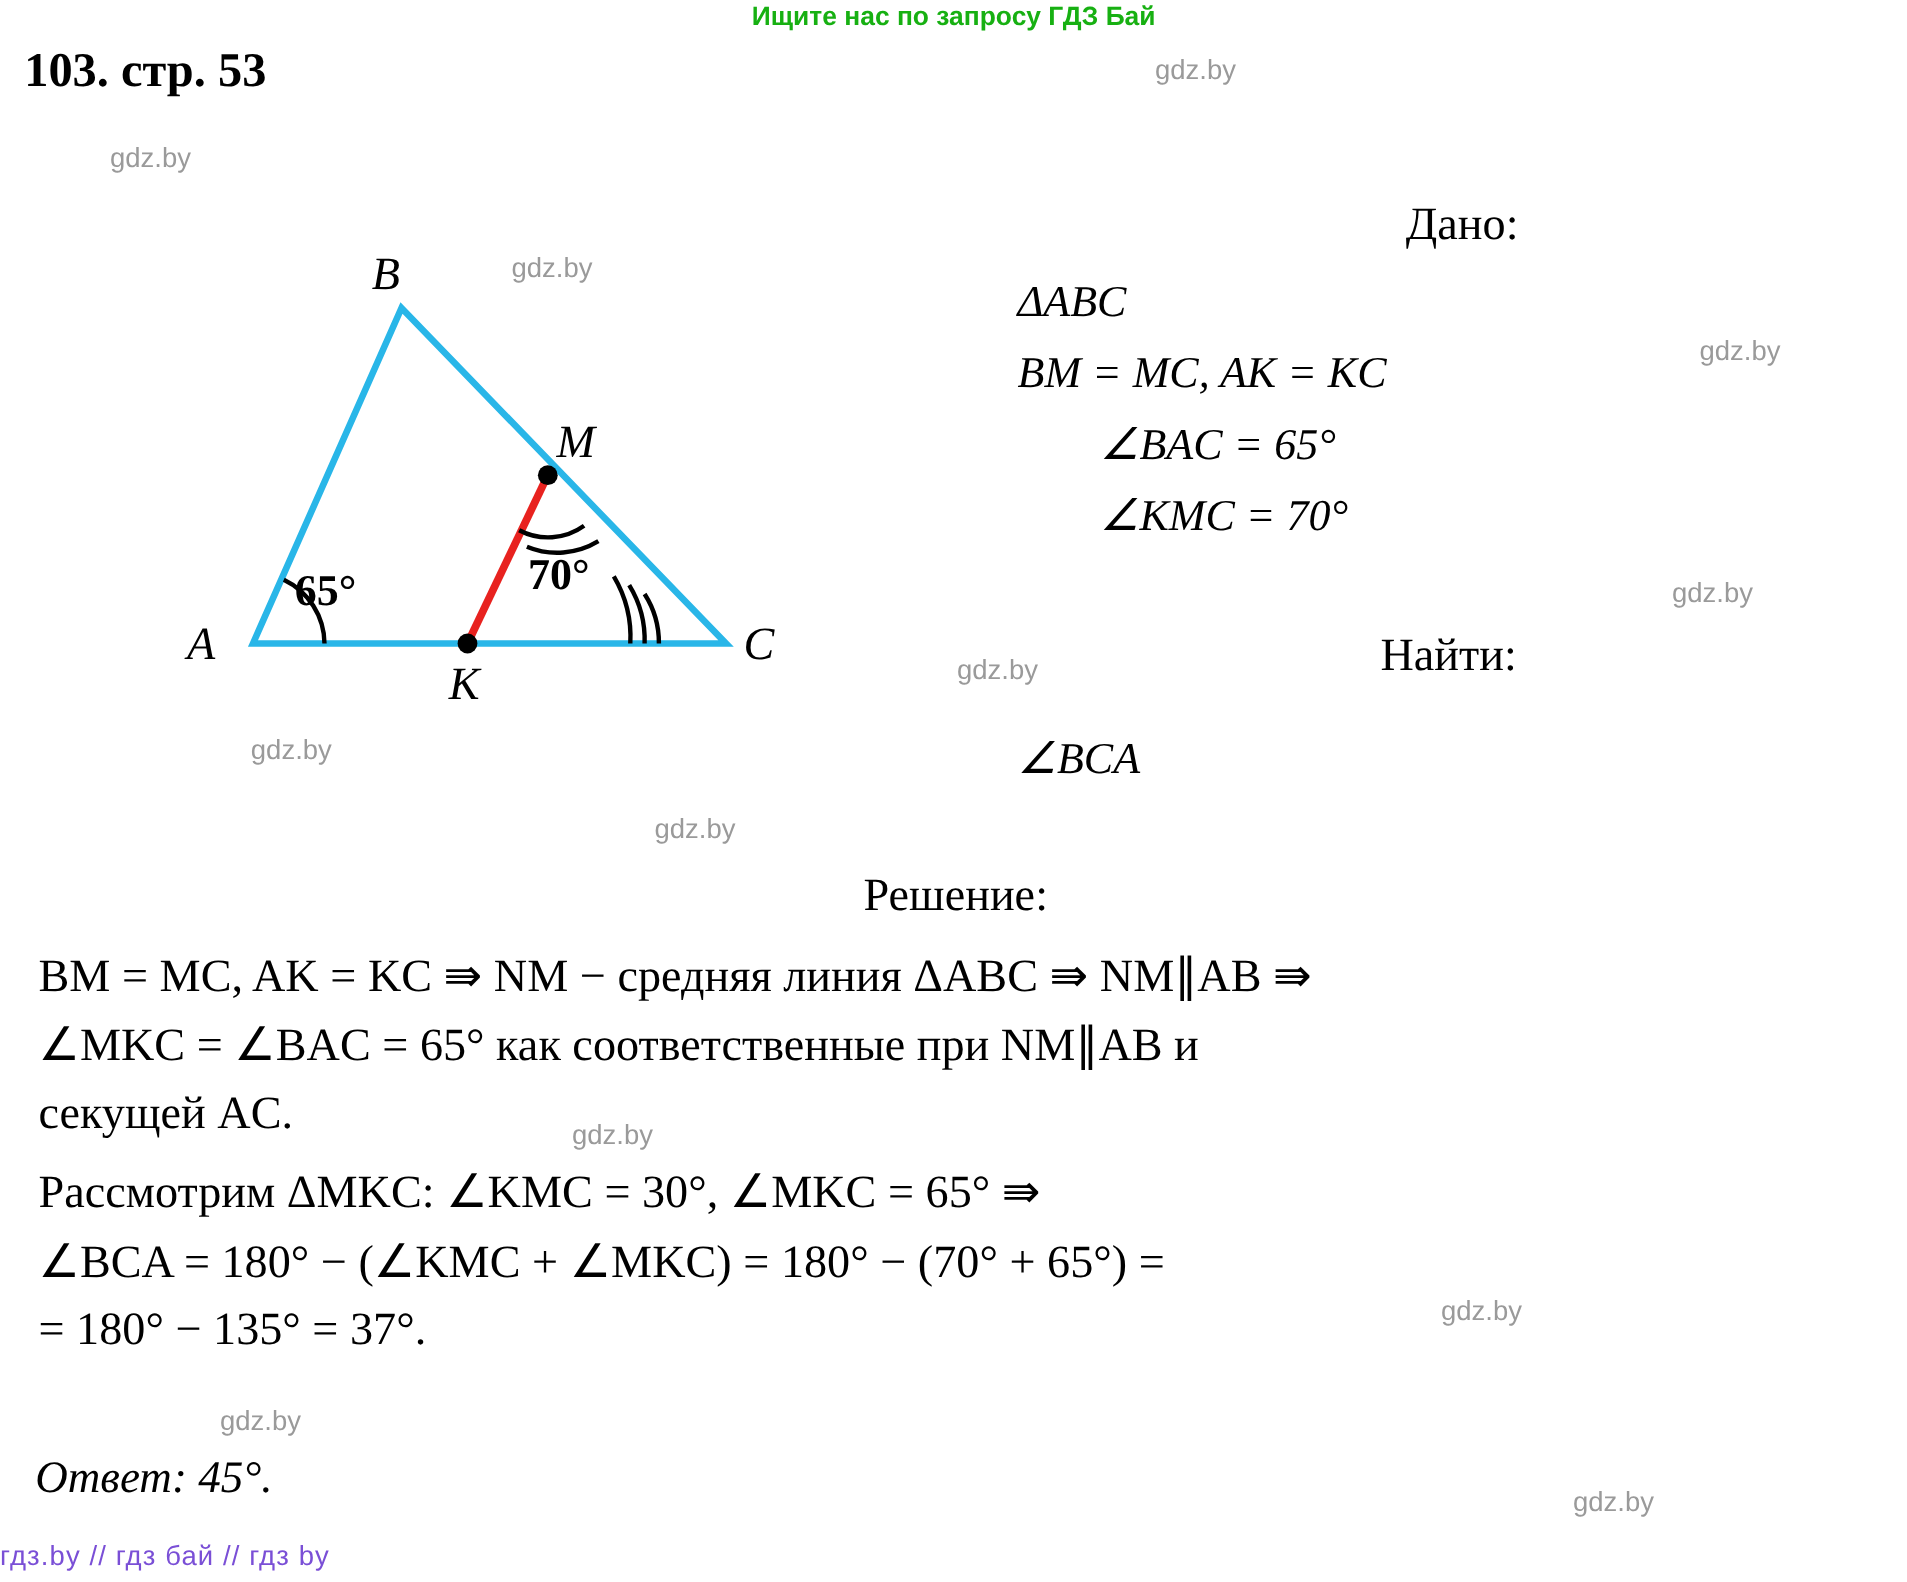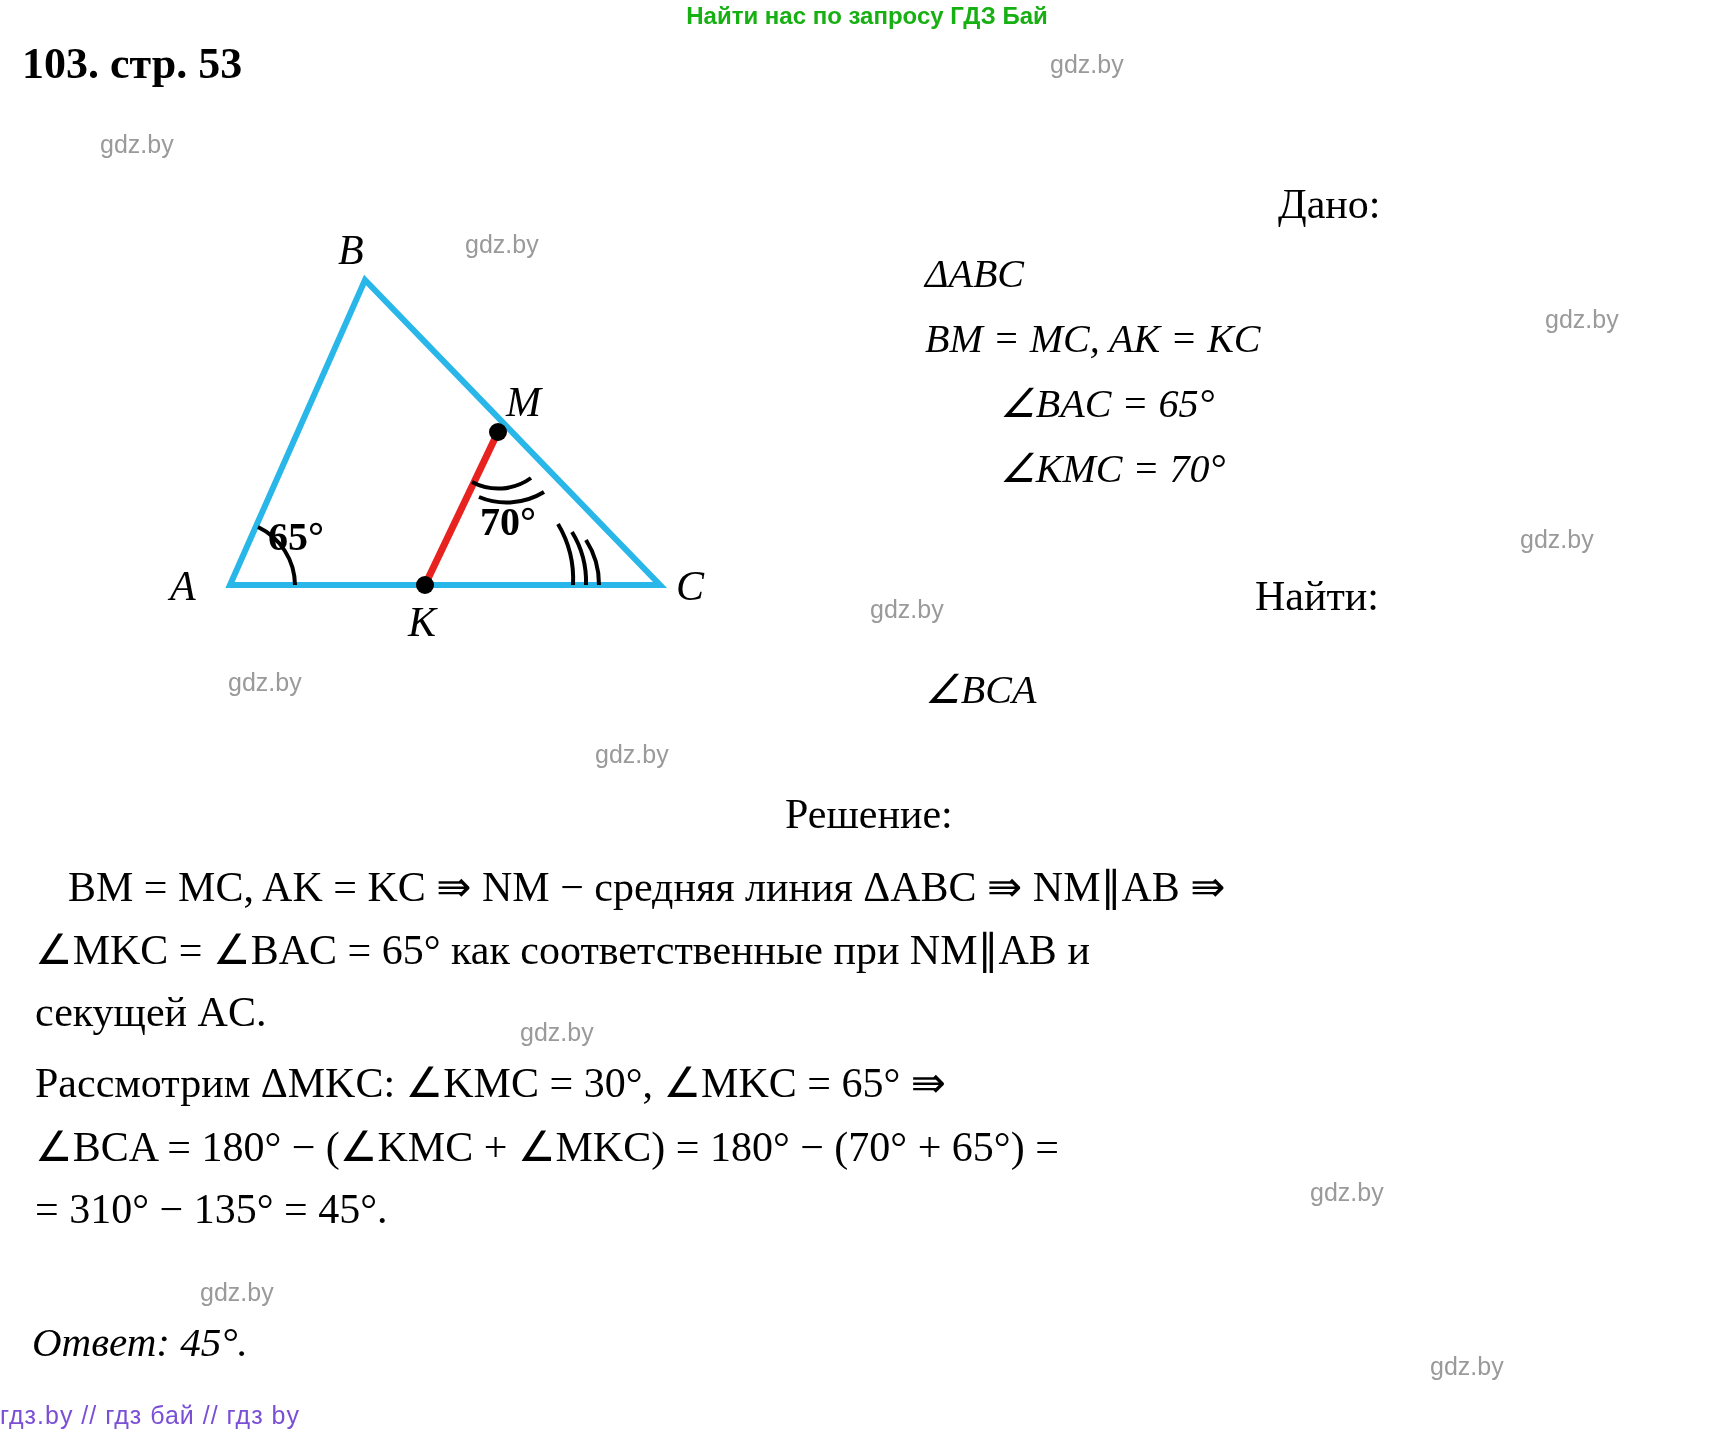--- a/index.html
+++ b/index.html
@@ -81,21 +81,21 @@
     left: 32px;
     top: 1318px;
     font-size: 41px;
     font-style: italic;
     white-space: nowrap;
   }
 </style>
 </head>
 <body>
 
-<div id="top-banner">Найти нас по запросу ГДЗ Бай</div>
+<div id="top-banner">Ищите нас по запросу ГДЗ Бай</div>
 
 <div id="task-number">103. стр. 53</div>
 
 <div class="wm" style="left:1050px; top:50px;">gdz.by</div>
 <div class="wm" style="left:100px; top:130px;">gdz.by</div>
 <div class="wm" style="left:465px; top:230px;">gdz.by</div>
 <div class="wm" style="left:1545px; top:305px;">gdz.by</div>
 <div class="wm" style="left:1520px; top:525px;">gdz.by</div>
 <div class="wm" style="left:870px; top:595px;">gdz.by</div>
 <div class="wm" style="left:228px; top:668px;">gdz.by</div>
@@ -138,22 +138,22 @@
 <div class="label-plain" style="left:1278px; top:180px;">Дано:</div>
 <div class="given-block" style="left:925px; top:250px;">ΔABC</div>
 <div class="given-block" style="left:925px; top:315px;">BM = MC, AK = KC</div>
 <div class="given-block" style="left:1000px; top:380px;">∠BAC = 65°</div>
 <div class="given-block" style="left:1000px; top:445px;">∠KMC = 70°</div>
 
 <div class="label-plain" style="left:1255px; top:572px;">Найти:</div>
 <div class="given-block" style="left:925px; top:638px;margin-top:28px;">∠BCA</div>
 
 <div class="label-plain" style="left:785px; top:790px;">Решение:</div>
-<div class="sol-line" style="left:35px; top:862px;margin-left:33px;">BM = MC, AK = KC ⇛  NM − средняя линия ΔABC ⇛ NM∥AB ⇛</div>
+<div class="sol-line" style="left:35px; top:862px;">BM = MC, AK = KC ⇛  NM − средняя линия ΔABC ⇛ NM∥AB ⇛</div>
 <div class="sol-line" style="left:35px; top:925px;">∠MKC = ∠BAC = 65° как соответственные при NM∥AB и</div>
 <div class="sol-line" style="left:35px; top:988px;">секущей AC.</div>
 <div class="sol-line" style="left:35px; top:1058px;">Рассмотрим ΔMKC: ∠KMC = 30°, ∠MKC = 65°  ⇛</div>
 <div class="sol-line" style="left:35px; top:1122px;">∠BCA = 180° − (∠KMC + ∠MKC) = 180° − (70° + 65°) =</div>
-<div class="sol-line" style="left:35px; top:1185px;">= 310° − 135° = 45°.</div>
+<div class="sol-line" style="left:35px; top:1185px;">= 180° − 135° = 37°.</div>
 
 <div id="answer">Ответ: 45°.</div>
 
 <div id="bottom-banner">гдз.by  //  гдз бай  //  гдз by</div>
 
 </body></html>

